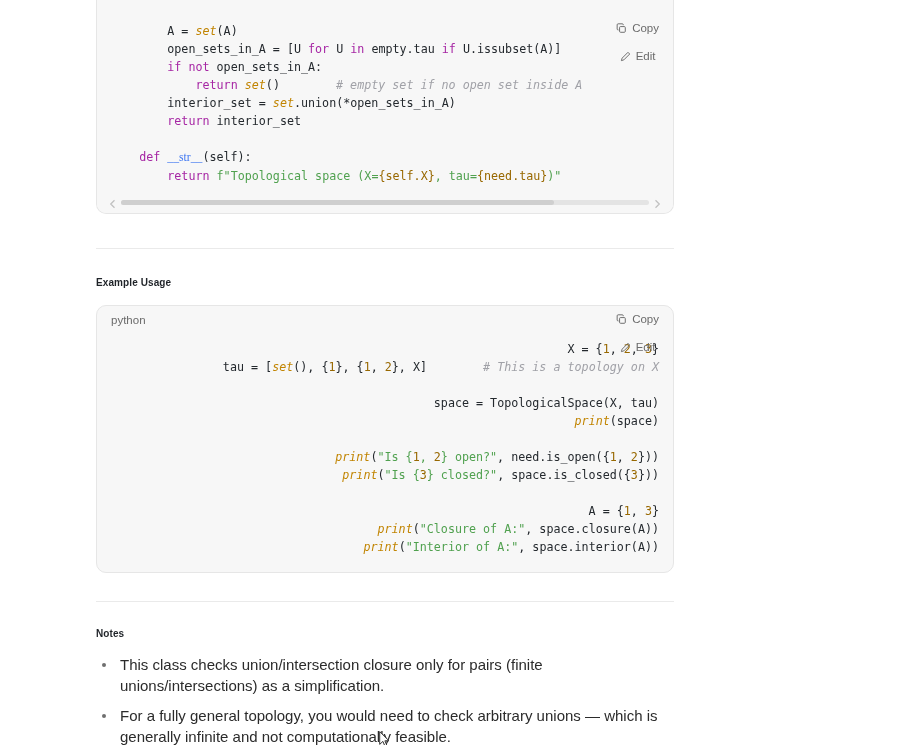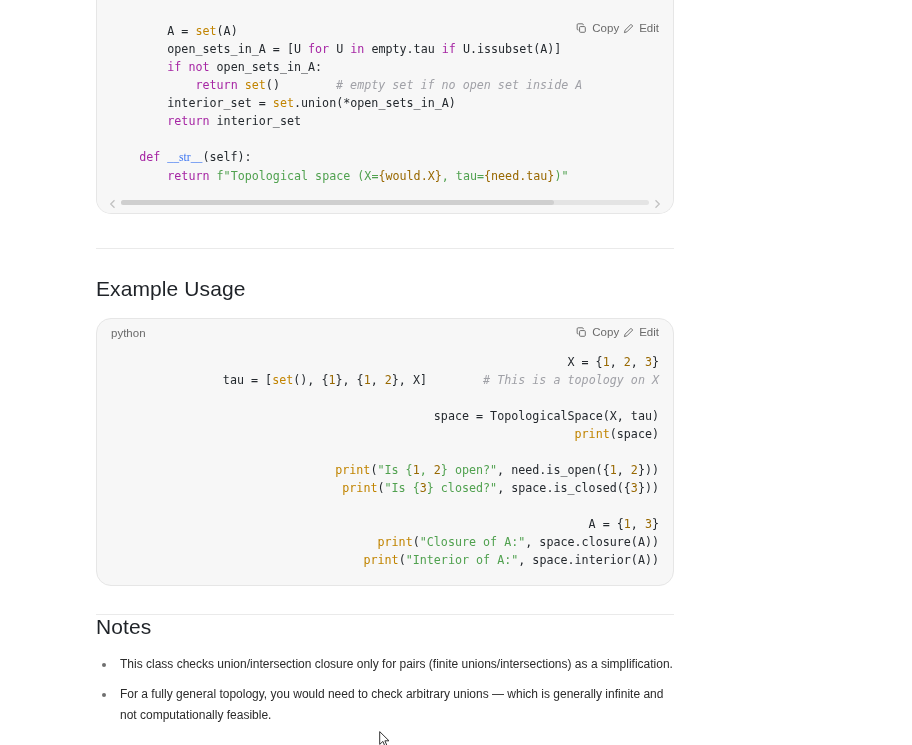--- a/index.html
+++ b/index.html
@@ -24,21 +24,21 @@
     position: absolute;
     left: 96px;
     top: 0;
     width: 578px;
   }
 
   
   .code-card {
     background: #f7f7f7;
     border: 1px solid #e6e6e6;
-    border-radius: 15px;
+    border-radius: 10px;
     position: relative;
     overflow: hidden;
   }
   .code-card.top {
     border-top: none;
     border-top-left-radius: 0;
     border-top-right-radius: 0;
   }
   .code-head {
     height: 30px;
@@ -50,22 +50,23 @@
     top: 8px;
     font-size: 11.5px;
     color: #6b6b6b;
     font-family: "Liberation Sans", sans-serif;
   }
   .code-actions {
     position: absolute;
     right: 14px;
     top: 7px;
     display: flex;
-    gap: 4px;
+    gap: 16px;
     align-items: center;
+    flex-direction: column;
   }
   .code-action {
     display: flex;
     align-items: center;
     gap: 5px;
     font-size: 11.5px;
     color: #6b6b6b;
     cursor: pointer;
     user-select: none;
   }
@@ -77,21 +78,21 @@
     font-size: 11.7px;
     line-height: 18px;
     color: #24292e;
     white-space: pre;
     overflow: hidden;
   }
   pre.code.nowrap-top {
     padding-top: 0;
   }
   .kw  { color: #a626a4; }      
-  .bi  { color: #c18401; }      
+  .bi  { color: #c18401; font-style: italic; }      
   .str { color: #50a14f; }      
   .num { color: #986801; }      
   .cm  { color: #a0a1a7; font-style: italic; margin-left: 42px; }  
   .fn  { color: #4078f2; font-family: Liberation Serif, serif; }
 
   
   .hscroll {
     position: relative;
     height: 22px;
     background: #f7f7f7;
@@ -124,37 +125,37 @@
     border-radius: 3px;
   }
 
   
   .rule {
     border: 0;
     border-top: 1px solid #eaeaea;
     margin: 0;
   }
   h2.section-title {
-    font-size: 21px;
-    font-weight: normal;
+    font-size: 10px;
+    font-weight: bold;
     margin: 0;
     color: #1f2328;
     letter-spacing: 0.1px;
   }
 
   
   ul.notes {
     list-style: none;
     margin: 0;
     padding: 0;
   }
   ul.notes li {
     position: relative;
     padding-left: 24px;
-    font-size: 12px;
+    font-size: 15px;
     line-height: 21px;
     color: #2b2b2b;
     margin-bottom: 9px;
   }
   ul.notes li::before {
     content: "";
     position: absolute;
     left: 6px;
     top: 9px;
     width: 4px;
@@ -201,21 +202,21 @@
       </div>
 
       <pre class="code nowrap-top"><span>        A = </span><span class="bi">set</span><span>(A)
         open_sets_in_A = [U </span><span class="kw">for</span><span> U </span><span class="kw">in</span><span> empty.tau </span><span class="kw">if</span><span> U.issubset(A)]
         </span><span class="kw">if not</span><span> open_sets_in_A:
             </span><span class="kw">return</span><span> </span><span class="bi">set</span><span>()  </span><span class="cm"># empty set if no open set inside A</span><span>
         interior_set = </span><span class="bi">set</span><span>.union(*open_sets_in_A)
         </span><span class="kw">return</span><span> interior_set
 
     </span><span class="kw">def</span><span> </span><span class="fn">__str__</span><span>(self):
-        </span><span class="kw">return</span><span> </span><span class="str">f"Topological space (X=</span><span class="num">{would.X}</span><span class="str">, tau=</span><span class="num">{need.tau}</span><span class="str">)"</span></pre>
+        </span><span class="kw">return</span><span> </span><span class="str">f"Topological space (X=</span><span class="num">{self.X}</span><span class="str">, tau=</span><span class="num">{need.tau}</span><span class="str">)"</span></pre>
 
       <div class="hscroll">
         <span class="arrow left">
           <svg width="12" height="12" viewBox="0 0 16 16" fill="none" stroke="#c2c2c2" stroke-width="1.8">
               <path d="M10 3L5 8l5 5"></path>
             </svg>
         </span>
         <div class="track">
           <div class="thumb"></div>
         </div>
@@ -264,21 +265,21 @@
 </span><span class="bi">print</span><span>(</span><span class="str">"Is {</span><span class="num">1</span><span class="str">, </span><span class="num">2</span><span class="str">} open?"</span><span>, need.is_open({</span><span class="num">1</span><span>, </span><span class="num">2</span><span>}))
 </span><span class="bi">print</span><span>(</span><span class="str">"Is {</span><span class="num">3</span><span class="str">} closed?"</span><span>, space.is_closed({</span><span class="num">3</span><span>}))
 
 A = {</span><span class="num">1</span><span>, </span><span class="num">3</span><span>}
 </span><span class="bi">print</span><span>(</span><span class="str">"Closure of A:"</span><span>, space.closure(A))
 </span><span class="bi">print</span><span>(</span><span class="str">"Interior of A:"</span><span>, space.interior(A))</span></pre>
     </div>
 
     <hr class="rule" style="margin-top:28px;">
 
-    <h2 class="section-title" style="">Notes</h2>
+    <h2 class="section-title" style="margin-top:26px;">Notes</h2>
 
     <ul class="notes" style="margin-top:15px;">
       <li>This class checks union/intersection closure only for pairs (finite unions/intersections) as a simplification.</li>
       <li>For a fully general topology, you would need to check arbitrary unions — which is generally infinite and not computationally feasible.</li>
 
     </ul>
 
   </div>
 
   <div class="cursor" style="left:379px; top:731px;">

